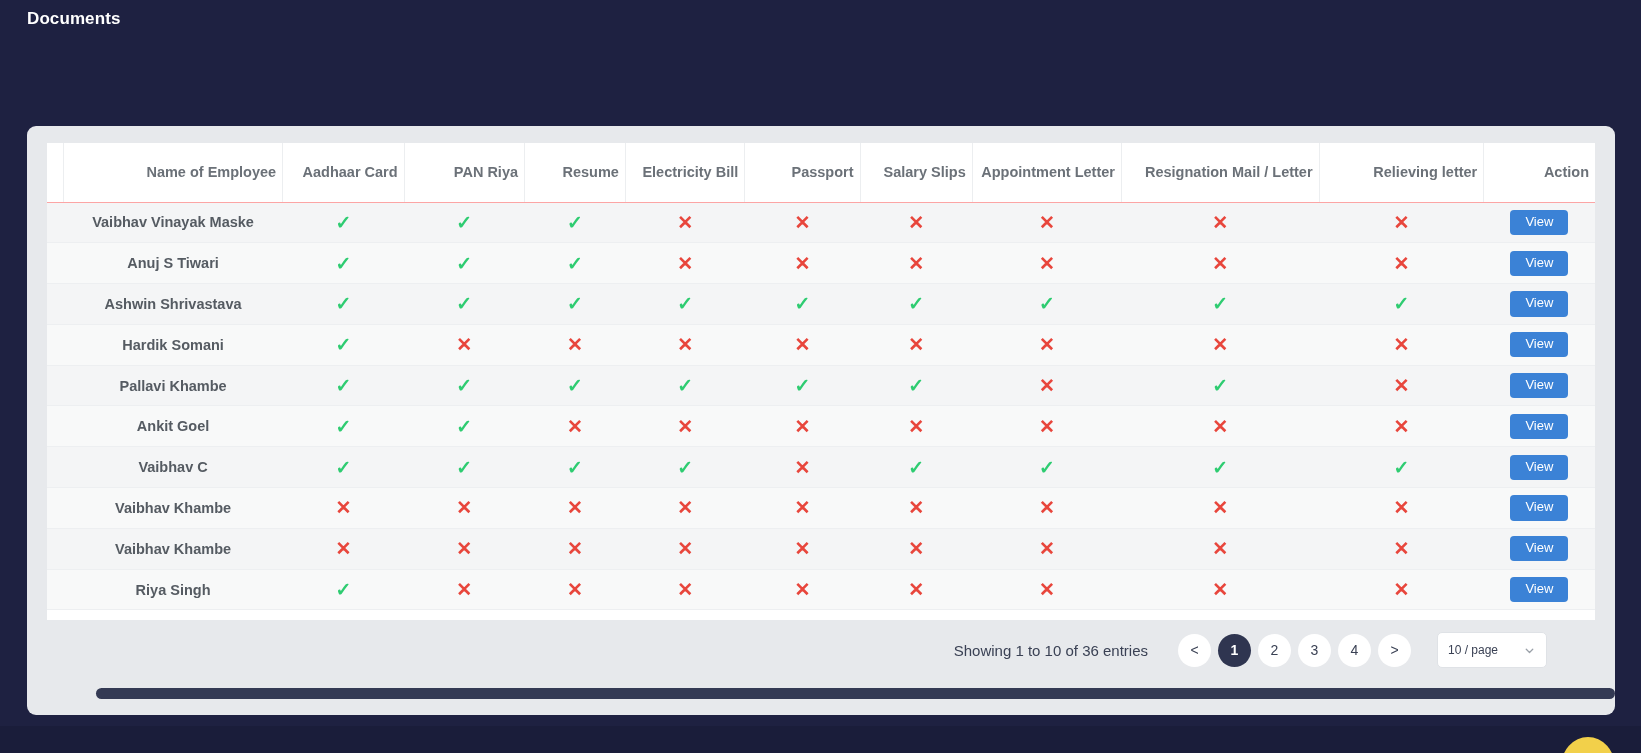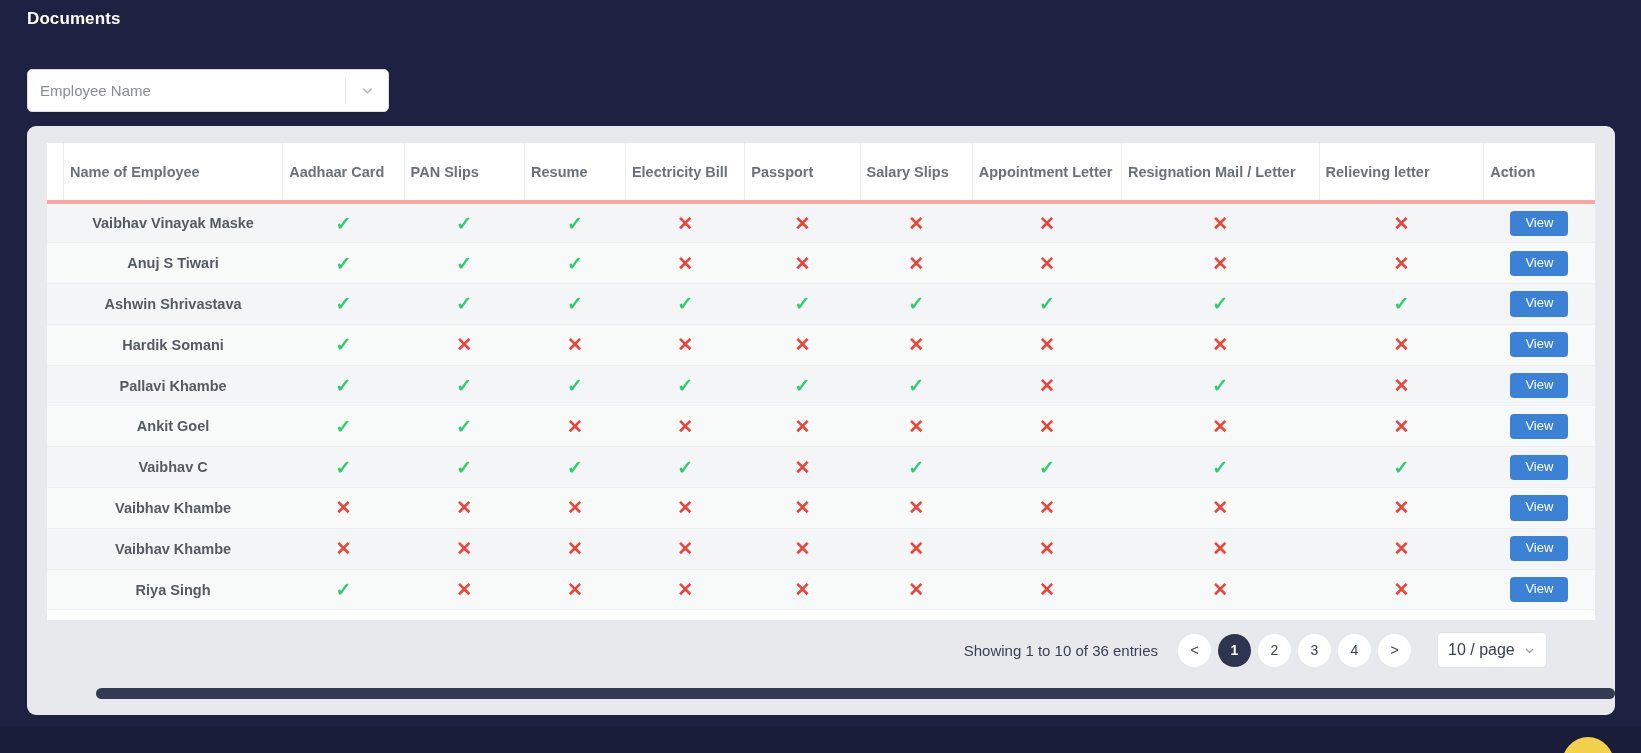--- a/index.html
+++ b/index.html
@@ -76,22 +76,22 @@
     width: 1548px;
     table-layout: fixed;
   }
 
   table.doc-table thead th {
     height: 59px;
     background: #ffffff;
     font-size: 14.5px;
     font-weight: bold;
     color: #6b7178;
-    text-align: left;
-    border-bottom: 4px solid #fca5a5;
+    text-align: right;
+    border-bottom: 1px solid #fca5a5;
     border-right: 1px solid #eceef0;
     white-space: nowrap;
     padding: 0 6px;
   }
   table.doc-table thead th:last-child { border-right: none; }
   th.col-idx { width: 16px; padding: 0; }
   th.col-name, td.col-name { text-align: left; padding-left: 20px; }
 
   table.doc-table tbody td {
     height: 40.8px;
@@ -129,21 +129,21 @@
     position: absolute;
     left: 20px; top: 494px;
     width: 1548px; height: 60px;
     display: flex;
     align-items: center;
     justify-content: flex-end;
     gap: 12px;
     padding-right: 48px;
     background: #e7e9ec;
   }
-  .showing-text { font-size: 15px; color: #3a4154; margin-right: 8px; white-space: nowrap; }
+  .showing-text { font-size: 15px; color: #3a4154; margin-right: 18px; white-space: nowrap; }
 
   .pager { display: flex; align-items: center; gap: 7px; }
   .pg {
     width: 33px; height: 33px;
     border-radius: 50%;
     background: #ffffff;
     color: #3a4154;
     font-size: 14px;
     display: flex; align-items: center; justify-content: center;
     cursor: pointer;
@@ -155,21 +155,21 @@
   .per-page {
     margin-left: 14px;
     width: 110px; height: 36px;
     background: #ffffff;
     border: 1px solid #dfe2e6;
     border-radius: 5px;
     display: flex;
     align-items: center;
     justify-content: space-between;
     padding: 0 10px;
-    font-size: 16px;
+    font-size: 12px;
     color: #3a4154;
     cursor: pointer;
   }
   .per-page svg { color: #9aa0a8; flex: none; }
 
   
   .hscroll-track {
     position: absolute;
     left: 20px; top: 562px;
     width: 1548px; height: 11px;
@@ -199,40 +199,31 @@
     border-radius: 50% 50% 0 0 / 100% 100% 0 0;
   }
 </style>
 </head>
 <body>
 
 <div class="page">
 
   <div class="page-title">Documents</div>
 
-  <div class="select-wrap">
-    <div class="select-placeholder">Employee Name</div>
-    <div class="select-divider"></div>
-    <div class="select-arrow">
-      <svg width="15" height="15" viewBox="0 0 20 20" fill="none" stroke="currentColor" stroke-width="2" stroke-linecap="round" stroke-linejoin="round">
-          <polyline points="5,8 10,13 15,8"></polyline>
-        </svg>
-    </div>
-  </div>
 
   <div class="card">
 
     <div class="table-scroll">
       <table class="doc-table">
         <thead>
           <tr>
             <th class="col-idx"></th>
             <th class="col-name" style="width:213px">Name of Employee</th>
             <th style="width:118px">Aadhaar Card</th>
-            <th style="width:117px">PAN Slips</th>
+            <th style="width:117px">PAN Riya</th>
             <th style="width:98px">Resume</th>
             <th style="width:116px">Electricity Bill</th>
             <th style="width:112px">Passport</th>
             <th style="width:109px">Salary Slips</th>
             <th style="width:145px">Appointment Letter</th>
             <th style="width:192px">Resignation Mail / Letter</th>
             <th style="width:160px">Relieving letter</th>
             <th style="width:108px">Action</th>
           </tr>
         </thead>

